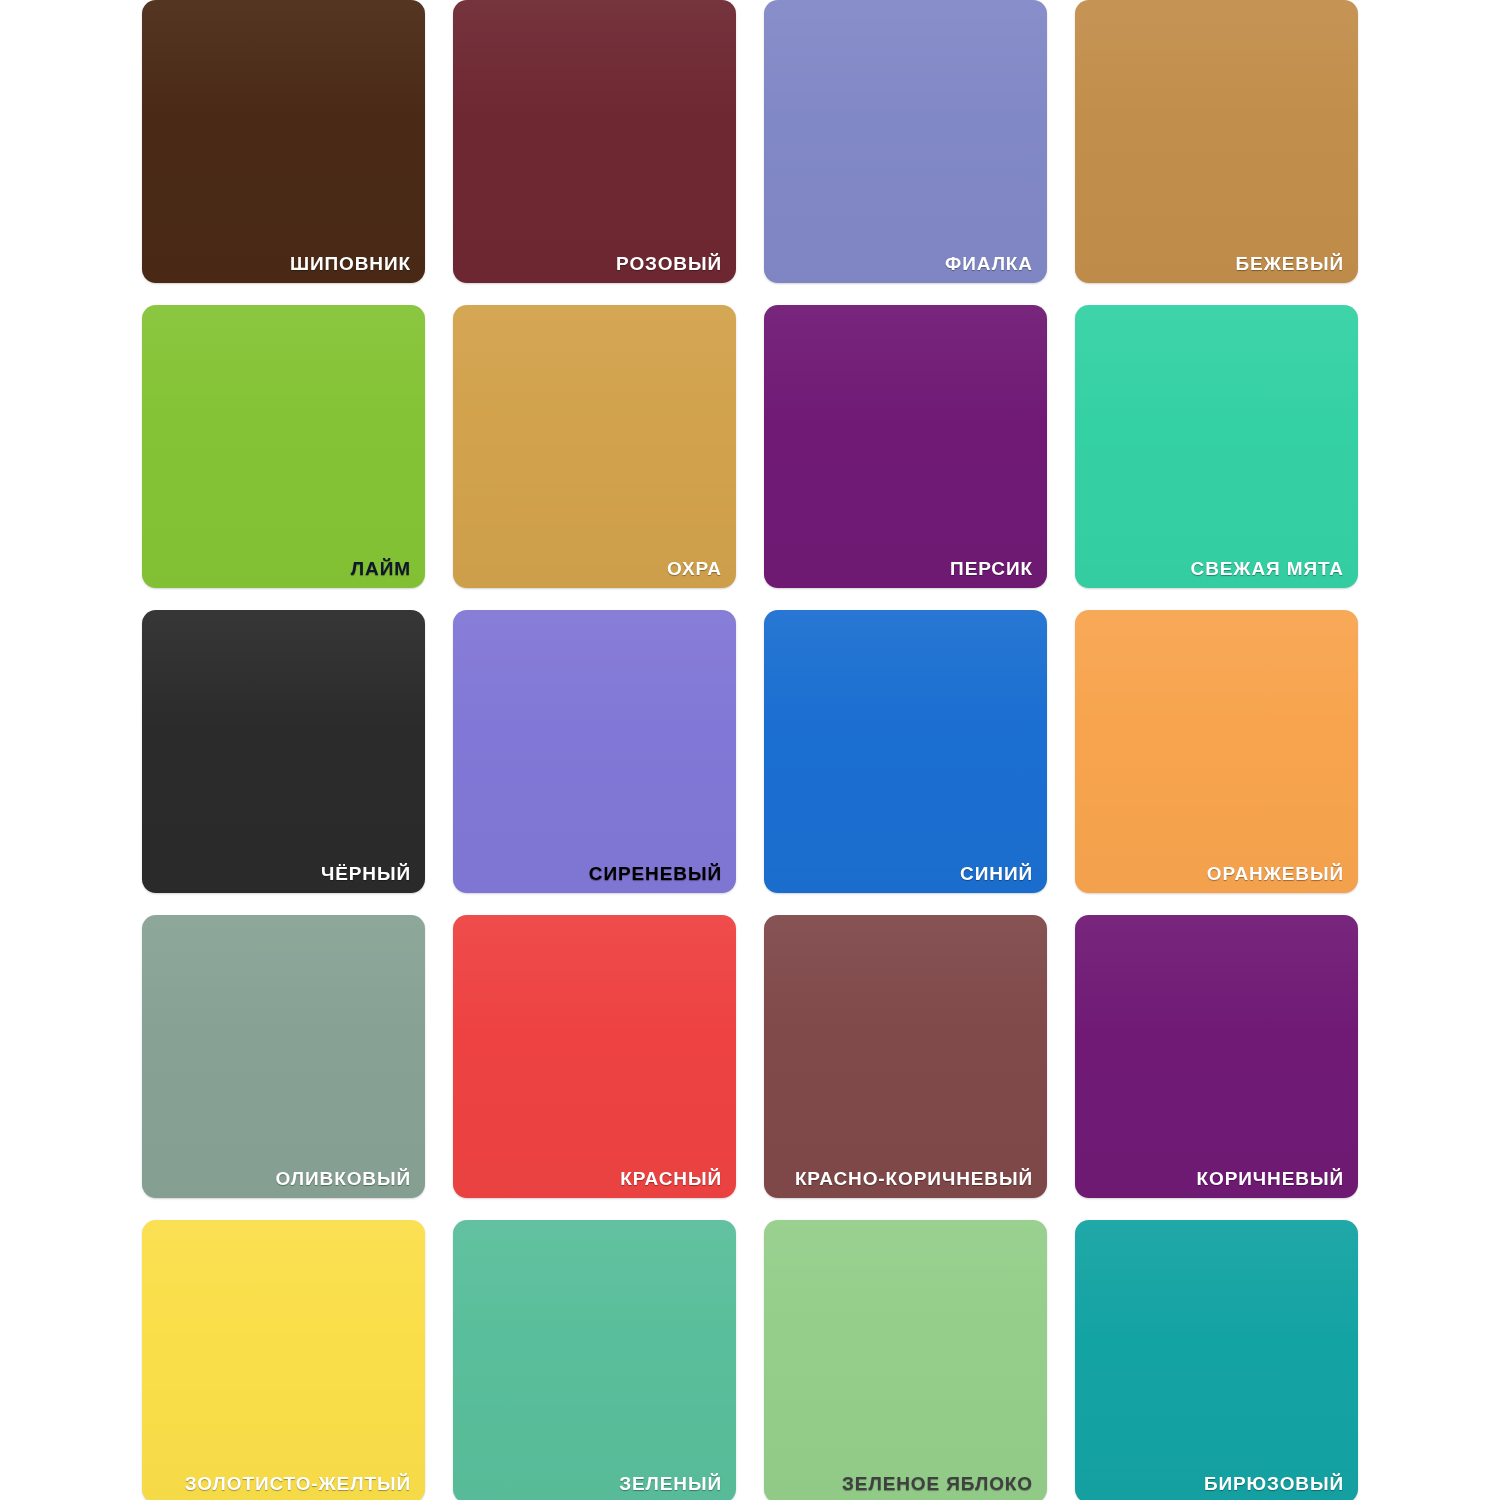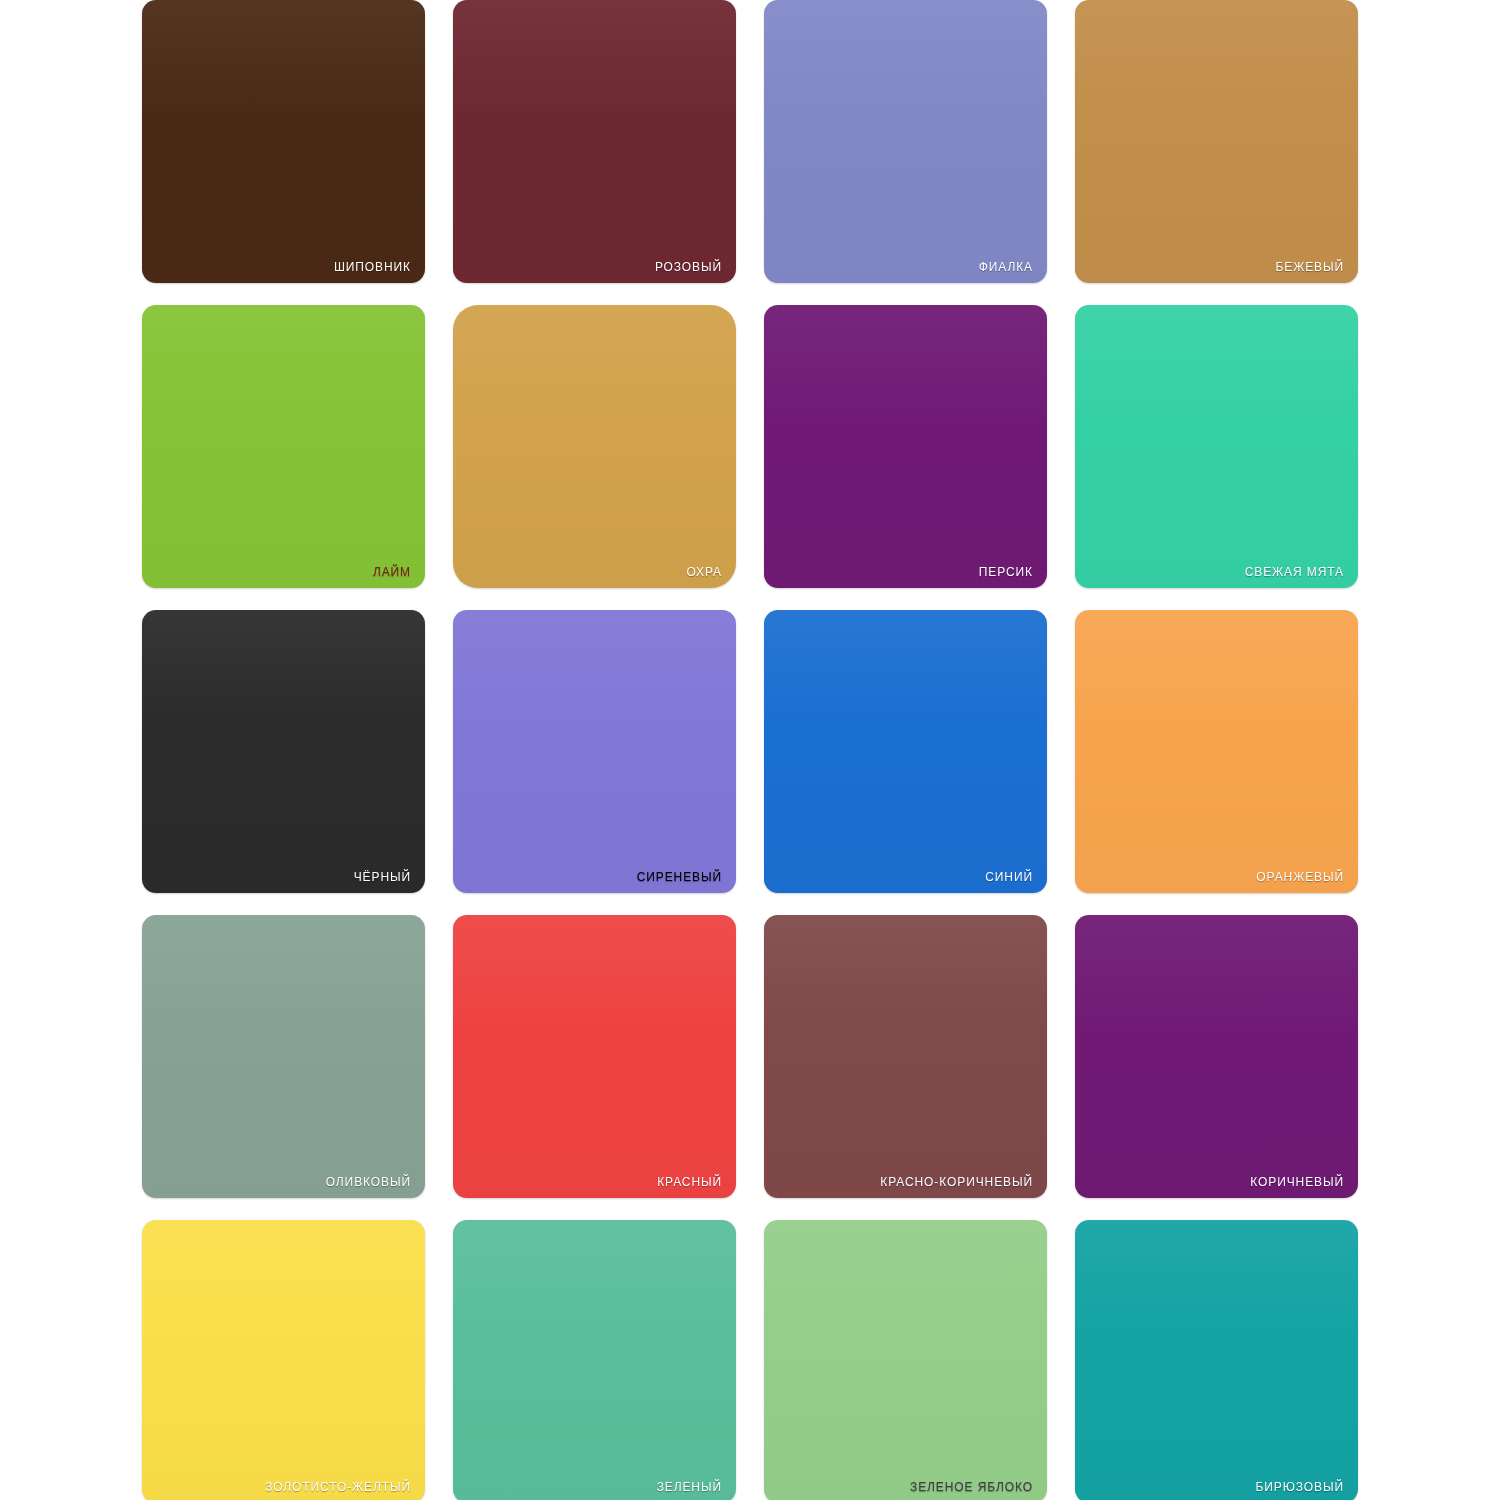--- a/index.html
+++ b/index.html
@@ -45,22 +45,22 @@
     pointer-events: none;
   }
 
   .swatch-label {
     position: absolute;
     right: 14px;
     bottom: 10px;
     z-index: 2;
     color: #ffffff;
     font-family: "Liberation Sans", sans-serif;
-    font-size: 12px;
-    font-weight: normal;
+    font-size: 19px;
+    font-weight: bold;
     letter-spacing: 0.9px;
     line-height: 1;
     white-space: nowrap;
     text-shadow: 0 1px 1px rgba(0,0,0,0.35);
   }
 </style>
 </head>
 <body style="background: rgb(255, 255, 255);">
 
 <div id="palette-grid">
@@ -70,23 +70,23 @@
     <div class="swatch-card" style="background: rgb(110, 40, 50);">
       <span class="swatch-label" style="color: rgb(255, 255, 255);">РОЗОВЫЙ</span>
     </div>
     <div class="swatch-card" style="background: rgb(129, 136, 198);">
       <span class="swatch-label" style="color: rgb(255, 255, 255);">ФИАЛКА</span>
     </div>
     <div class="swatch-card" style="background: rgb(194, 142, 75);">
       <span class="swatch-label" style="color: rgb(255, 255, 255);">БЕЖЕВЫЙ</span>
     </div>
     <div class="swatch-card" style="background: rgb(132, 195, 53);">
-      <span class="swatch-label" style="color: #7f1d1d;">ЛАЙМ</span>
+      <span class="swatch-label" style="color: #0f172a;">ЛАЙМ</span>
     </div>
-    <div class="swatch-card" style="background: rgb(210, 162, 76); border-radius: 25px;">
+    <div class="swatch-card" style="background: rgb(210, 162, 76);">
       <span class="swatch-label" style="color: rgb(255, 255, 255);">ОХРА</span>
     </div>
     <div class="swatch-card" style="background: #701a75;">
       <span class="swatch-label" style="color: rgb(255, 255, 255);">ПЕРСИК</span>
     </div>
     <div class="swatch-card" style="background: rgb(52, 209, 164);">
       <span class="swatch-label" style="color: rgb(255, 255, 255);">СВЕЖАЯ МЯТА</span>
     </div>
     <div class="swatch-card" style="background: rgb(43, 43, 43); text-align: right;">
       <span class="swatch-label" style="color: rgb(255, 255, 255);">ЧЁРНЫЙ</span>

